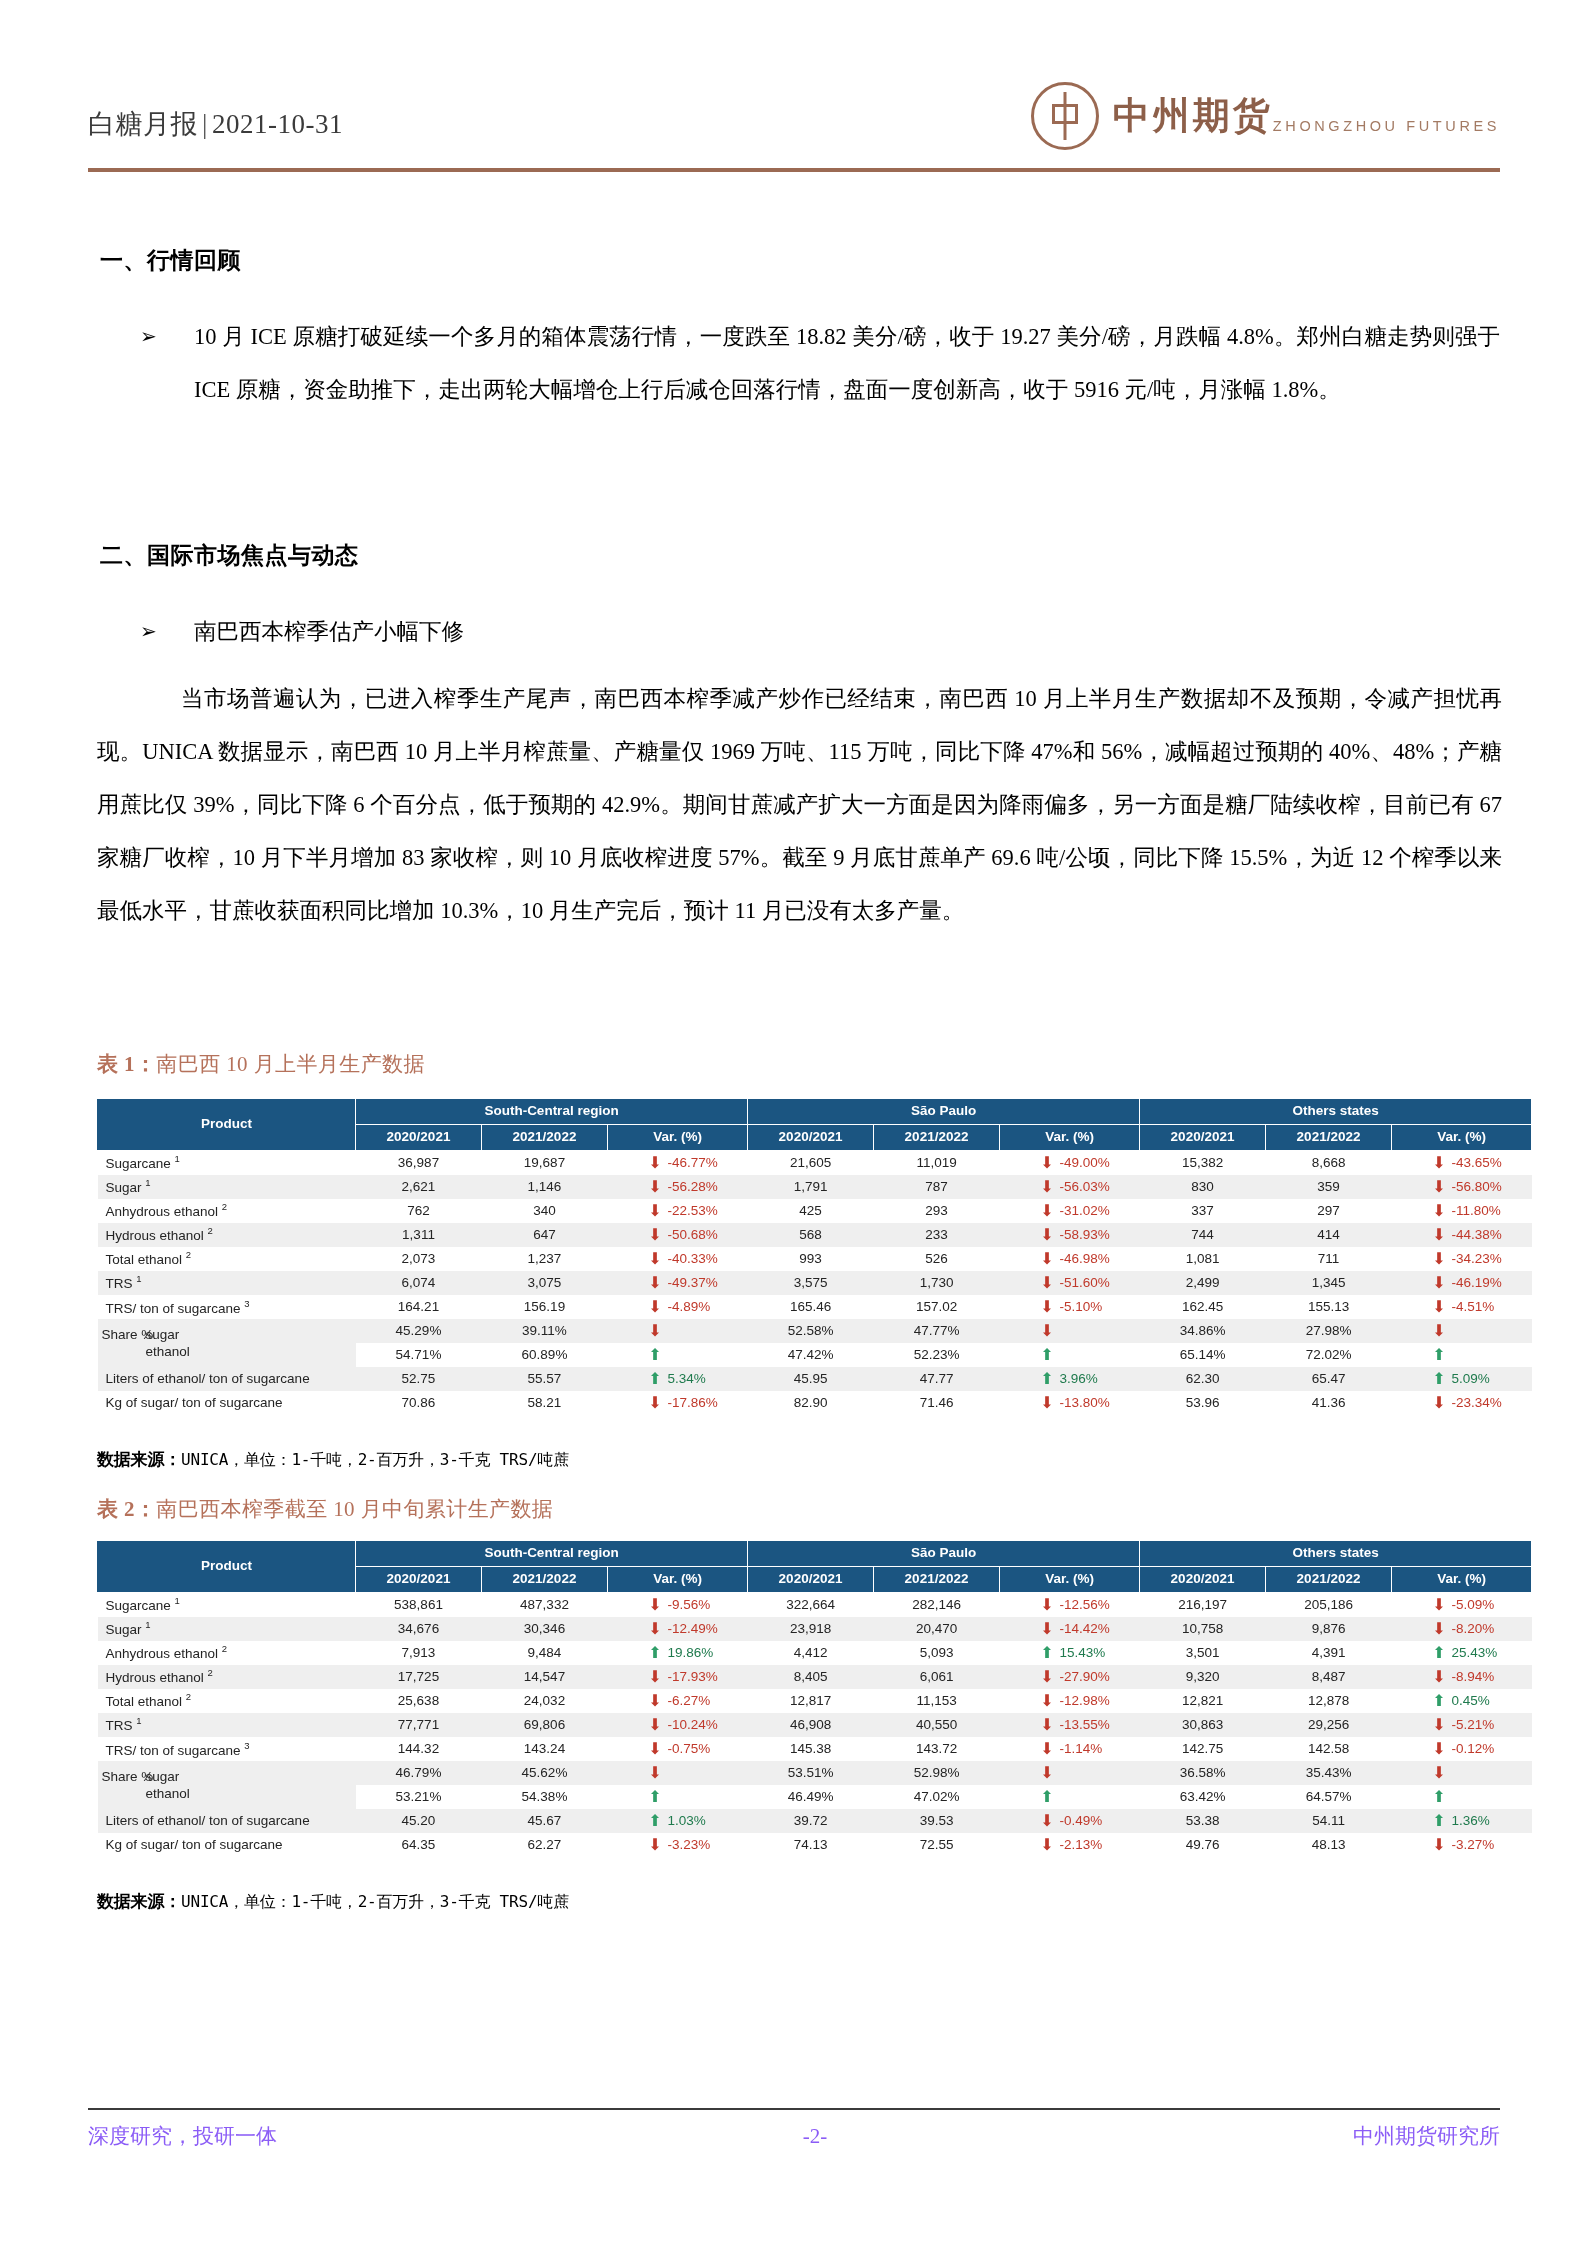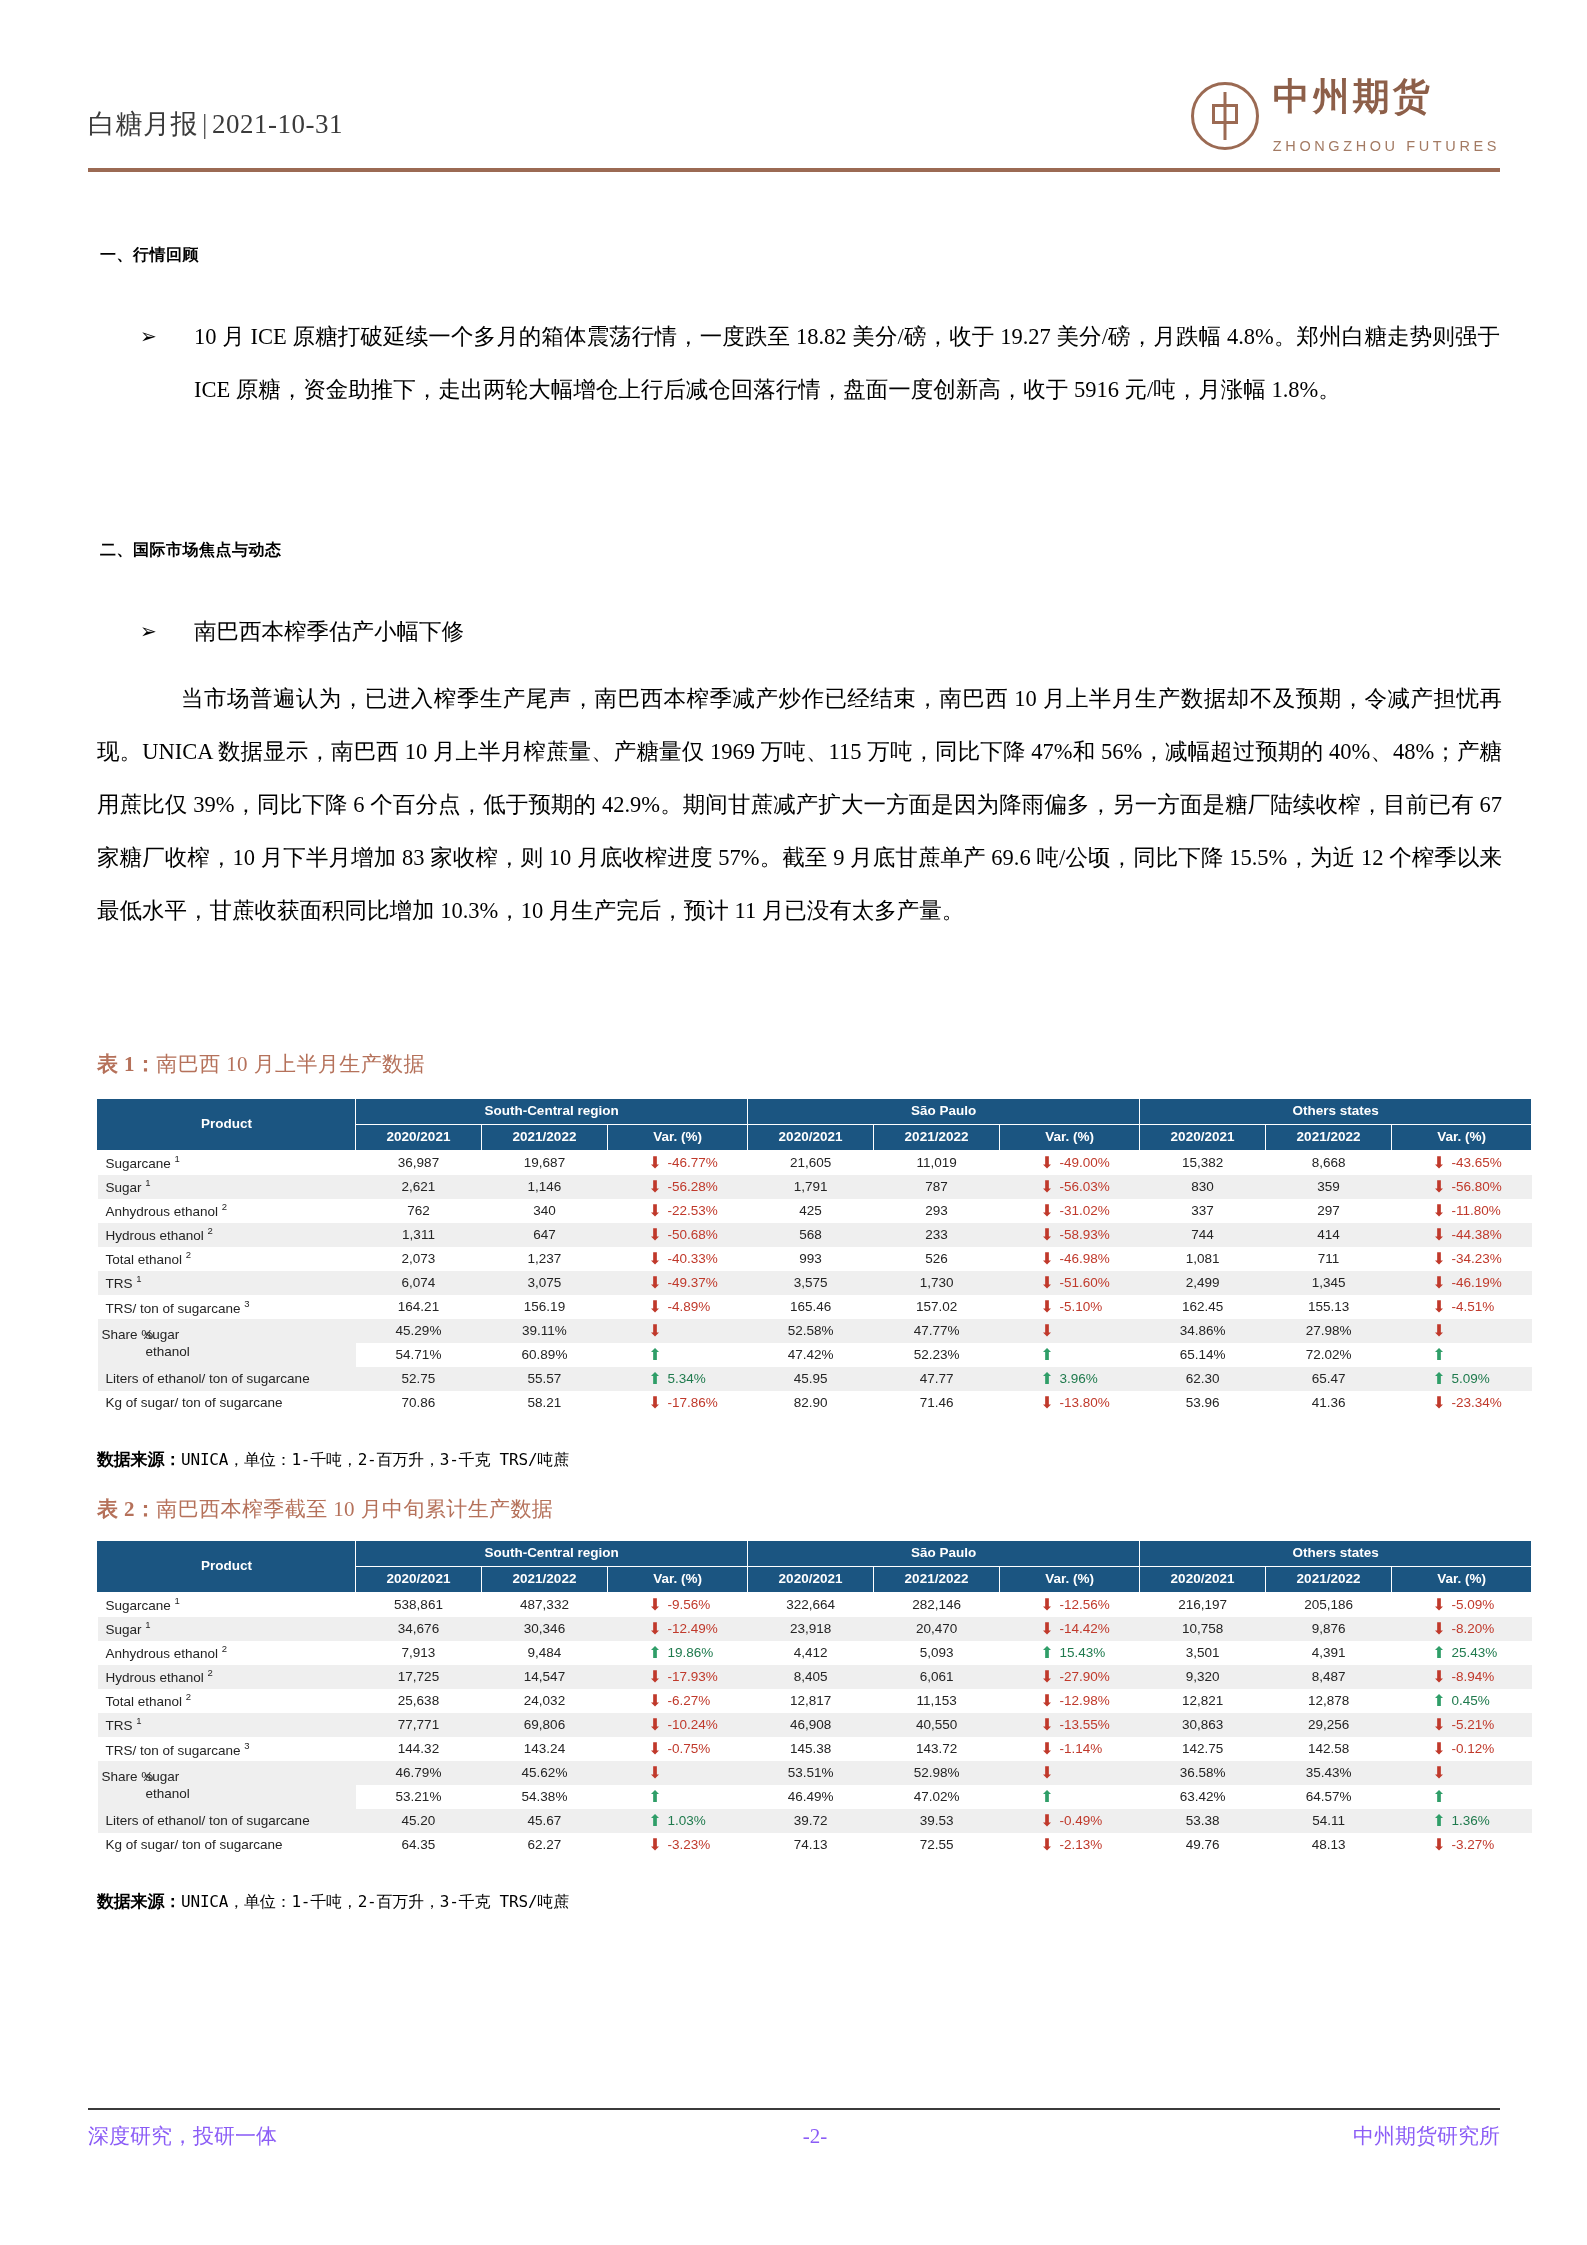--- a/index.html
+++ b/index.html
@@ -64,21 +64,21 @@
   }
   .logo-mark::after{
     content:"";
     position:absolute;
     left:50%;top:19px;
     transform:translateX(-50%);
     width:26px;height:20px;
     border:3px solid #9b6a53;
     box-sizing:border-box;
   }
-  .logo-text{display:flex;flex-direction:column;justify-content:center;}
+  .logo-text{display:flex;flex-direction:row;justify-content:center;}
   .logo-cn{
     font-family:"Liberation Sans",sans-serif;
     font-size:37px;
     font-weight:bold;
     color:#8d5f49;
     letter-spacing:3px;
     line-height:1.04;
   }
   .logo-en{
     font-family:"Liberation Sans",sans-serif;
@@ -88,21 +88,21 @@
     margin-top:21px;
   }
   .header-rule{
     position:absolute;
     left:88px;top:168px;
     width:1412px;height:4px;
     background:#9b6a53;
   }
   h2.sec{
     font-family:"Liberation Sans",sans-serif;
-    font-size:16px;
+    font-size:23px;
     font-weight:bold;
     color:#000;
     margin:0;
     padding:0;
     letter-spacing:.5px;
   }
 
   .bullet{
     position:absolute;
     font-size:22.5px;

